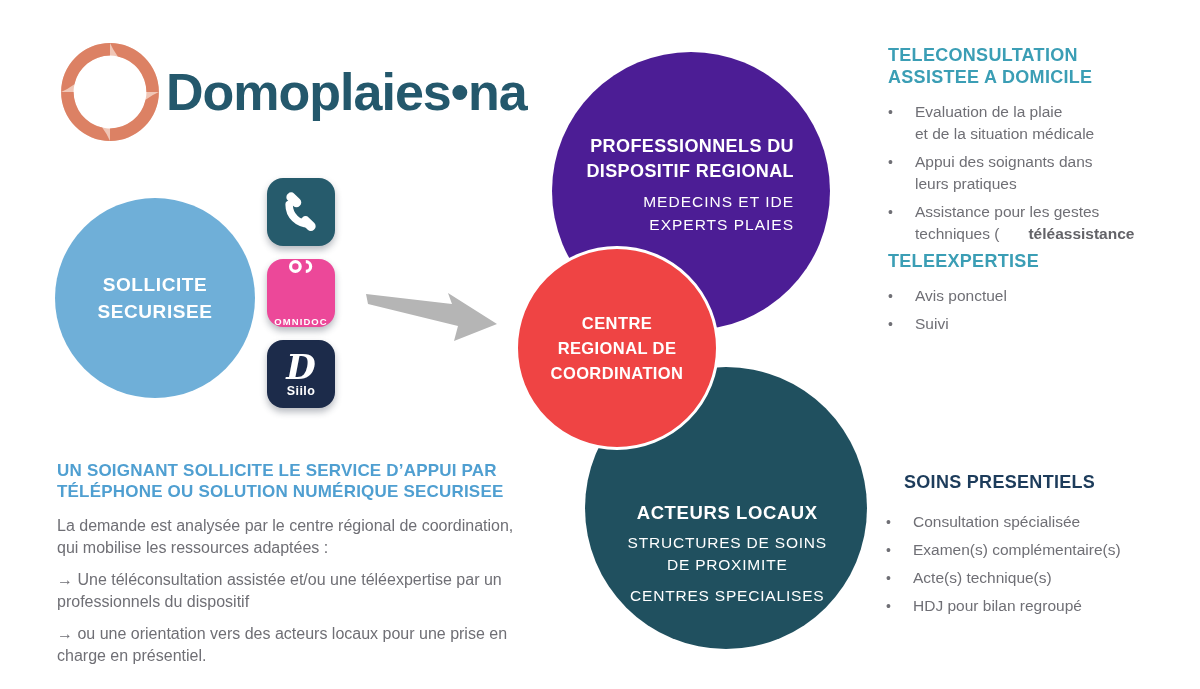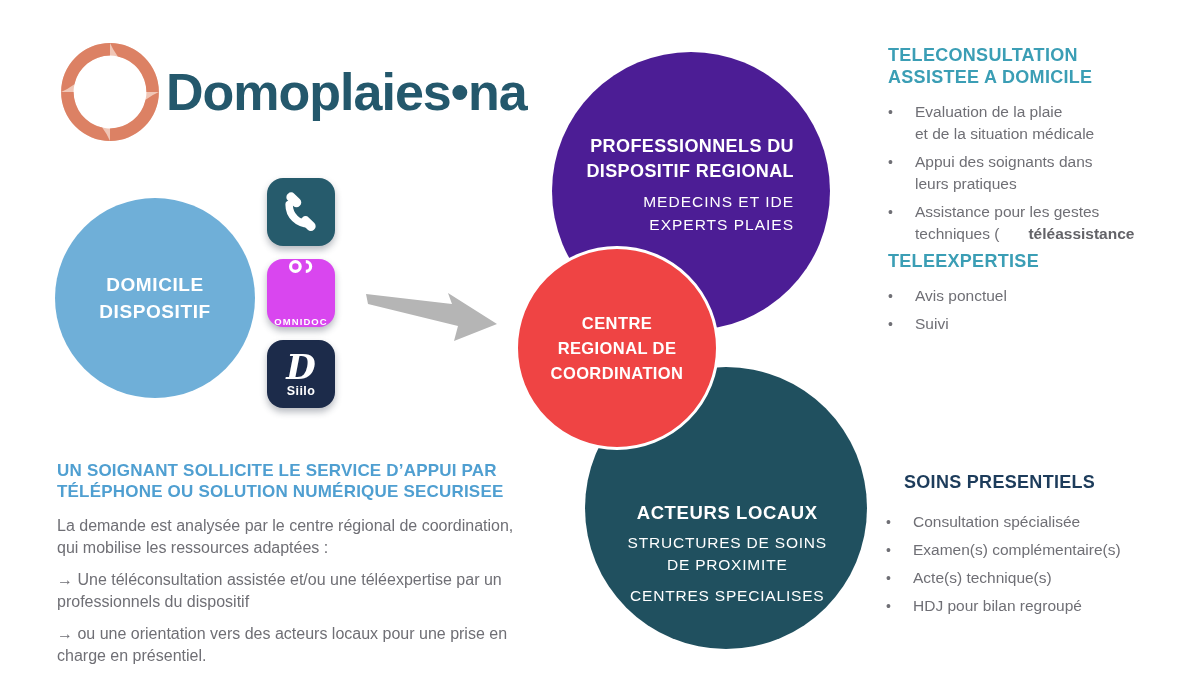--- a/index.html
+++ b/index.html
@@ -23,21 +23,21 @@
   .pro-title{font-weight:700;font-size:18px;line-height:25px;letter-spacing:.4px;}
   .pro-sub{font-weight:400;font-size:15.5px;line-height:23px;letter-spacing:1px;margin-top:6px;}
   .local-text{position:absolute;right:40px;top:107px;text-align:center;color:#fff;margin-top:27px;}
   .local-title{font-weight:700;font-size:18.5px;line-height:24px;letter-spacing:.6px;}
   .local-sub{font-weight:400;font-size:15.5px;line-height:22px;letter-spacing:.8px;margin-top:7px;}
   .local-sub2{font-weight:400;font-size:15.5px;line-height:22px;letter-spacing:.8px;margin-top:9px;}
   
   .tile{left:267px;width:68px;height:68px;border-radius:16px;box-shadow:0 4px 7px rgba(30,40,60,.32);
         display:flex;flex-direction:column;align-items:center;justify-content:center;}
   #tile-phone{top:178px;background:#265B6C;}
-  #tile-omnidoc{top:259px;background:#d946ef;gap:40px;}
+  #tile-omnidoc{top:259px;background:#ec4899;gap:40px;}
   #tile-siilo{top:340px;background:#1C2B4A;}
   .tile-label{color:#fff;font-weight:700;font-size:9.5px;letter-spacing:1.1px;margin-top:2px;}
   .siilo-d{color:#fff;font-family:"DejaVu Serif", serif;font-style:italic;font-weight:700;font-size:34px;line-height:34px;}
   .siilo-label{color:#fff;font-weight:700;font-size:12.5px;letter-spacing:.4px;}
   
   #flow-arrow{left:366px;top:288px;width:136px;height:62px;}
   
   .col-sec{left:888px;width:302px;}
   #sec-teleconsult{top:44px;}
   #sec-teleexpertise{top:250px;}
@@ -71,22 +71,22 @@
       <path d="M50 3 A47 47 0 0 1 97 50 L85 50 A35 35 0 0 0 57.5 15.8 Q52.5 9 50 3 Z" transform="rotate(90 50 50)"></path>
       <path d="M50 3 A47 47 0 0 1 97 50 L85 50 A35 35 0 0 0 57.5 15.8 Q52.5 9 50 3 Z" transform="rotate(180 50 50)"></path>
       <path d="M50 3 A47 47 0 0 1 97 50 L85 50 A35 35 0 0 0 57.5 15.8 Q52.5 9 50 3 Z" transform="rotate(270 50 50)"></path>
     </g>
   </g>
 </svg>
 <div id="brand" class="abs">Domoplaies•na</div>
 
 <div id="c-requester" class="circle abs">
   <div class="c-text">
-      <div>DOMICILE</div>
-      <div>DISPOSITIF</div>
+      <div>SOLLICITE</div>
+      <div>SECURISEE</div>
     </div>
 </div>
 
 <div id="tile-phone" class="tile abs">
   <svg width="40" height="40" viewBox="0 0 64 64" aria-hidden="true">
     <path d="M13 20 C 13 38 27 51 44 51" fill="none" stroke="#fff" stroke-width="12" stroke-linecap="round"></path>
     <rect x="7" y="5" width="27" height="15" rx="7" fill="#fff" transform="rotate(45 20.5 12.5)"></rect>
     <rect x="30" y="43" width="27" height="15" rx="7" fill="#fff" transform="rotate(45 43.5 50.5)"></rect>
   </svg>
 </div>

